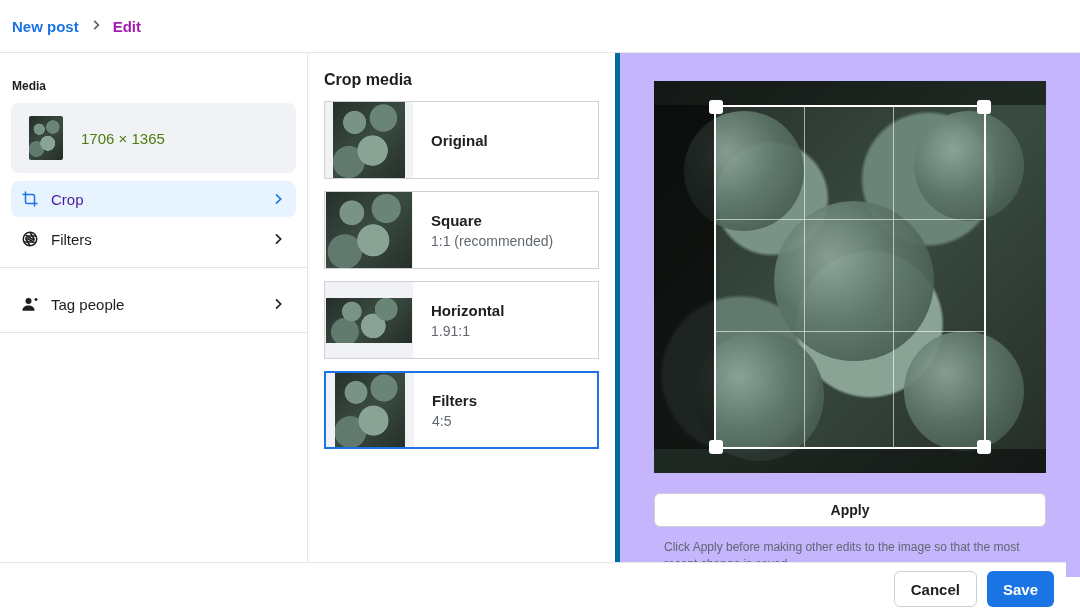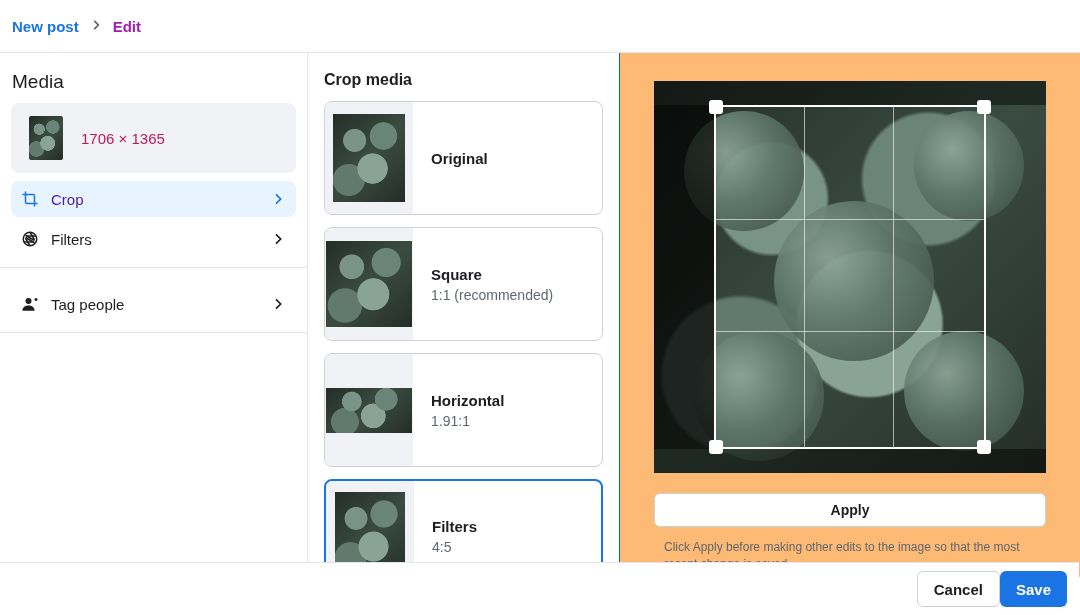--- a/index.html
+++ b/index.html
@@ -31,42 +31,43 @@
     height: 524px; 
   }
 
   
   .sidebar {
     width: 308px;
     border-right: 1px solid #e4e6eb;
     padding-top: 18px;
   }
   .sidebar h3 {
-    font-size: 19px;
-    font-weight: 400;
+    font-size: 12px;
+    font-weight: 700;
     padding: 0 12px 10px 12px;
+    margin-top: 8px;
   }
   .media-card {
     margin: 0 11px 8px 11px;
     background: #f0f2f5;
     border-radius: 8px;
     display: flex;
     align-items: center;
     gap: 18px;
     padding: 13px 18px;
     cursor: pointer;
   }
   .media-thumb {
     width: 34px; height: 44px;
     background: linear-gradient(135deg,#2e3d36,#4a6157,#2a352f);
     border-radius: 2px;
     position: relative;
     overflow: hidden;
   }
-  .media-dim { font-size: 15px; color: #be185d; }
+  .media-dim { font-size: 15px; color: #4d7c0f; }
 
   .side-item {
     margin: 0 11px 4px 11px;
     display: flex;
     align-items: center;
     border-radius: 8px;
     padding: 9px 10px;
     cursor: pointer;
     gap: 12px;
   }
@@ -79,32 +80,32 @@
   .side-item.active .label { color:#4c1d95; }
   .side-item .chev { width: 16px; height: 16px; }
   .side-item.active svg { stroke:#1b74e4; }
 
   .section-divider { border-top:1px solid #e4e6eb; margin: 10px 0 18px 0; }
 
   
   .cropcol {
     width: 312px;
     padding: 18px 16px 0 16px;
-    border-right: 1px solid #0369a1;
+    border-right: 5px solid #0369a1;
   }
   .cropcol h3 { font-size: 16px; font-weight: 700; padding-bottom: 12px; }
   .crop-option {
     display: flex;
     align-items: center;
     border: 1px solid #ced0d4;
-    border-radius: 8px;
+    border-radius: 0;
     overflow: hidden;
     margin-bottom: 12px;
     cursor: pointer;
-    height: 114px;
+    height: 78px;
   }
   .crop-option.selected {
     border: 2px solid #1b74e4;
   }
   .crop-thumb-frame {
     width: 88px;
     height: 100%;
     background:#f0f2f5;
     display:flex;
     align-items:center;
@@ -118,21 +119,21 @@
   .crop-thumb.square   { width:86px; height:86px; }
   .crop-thumb.horiz    { width:86px; height:45px; }
   .crop-thumb.vert     { width:70px; height:88px; }
   .crop-text { padding-left: 18px; }
   .crop-text .label { font-weight:700; font-size:15px; }
   .crop-text .ratio { font-size:14px; color:#606770; margin-top:4px; }
 
   
   .preview {
     flex: 1;
-    background:#fdba74;
+    background:#c4b5fd;
     padding: 28px 16px 0 16px;
     display:flex;
     flex-direction:column;
     align-items:center;
   }
   .canvas {
     width: 392px;
     height: 392px;
     background: linear-gradient(135deg,#273029,#3f544a,#252e28);
     position: relative;
@@ -180,26 +181,27 @@
     font-size:12px;
     color:#606770;
     margin-top:12px;
     line-height:1.4;
     padding-left:10px;
   }
 
   
   .footer {
     position:absolute;
-    left:0; right:1px; bottom:0;
+    left:0; right:14px; bottom:0;
     height:53px;
     border-top:1px solid #e4e6eb;
     display:flex;
     justify-content:flex-end;
     align-items:center;
+    gap:10px;
     padding-right:12px;
     background:#fff;
   }
   .btn {
     height:36px;
     padding:0 16px;
     border-radius:6px;
     font-size:15px;
     font-weight:600;
     cursor:pointer;

